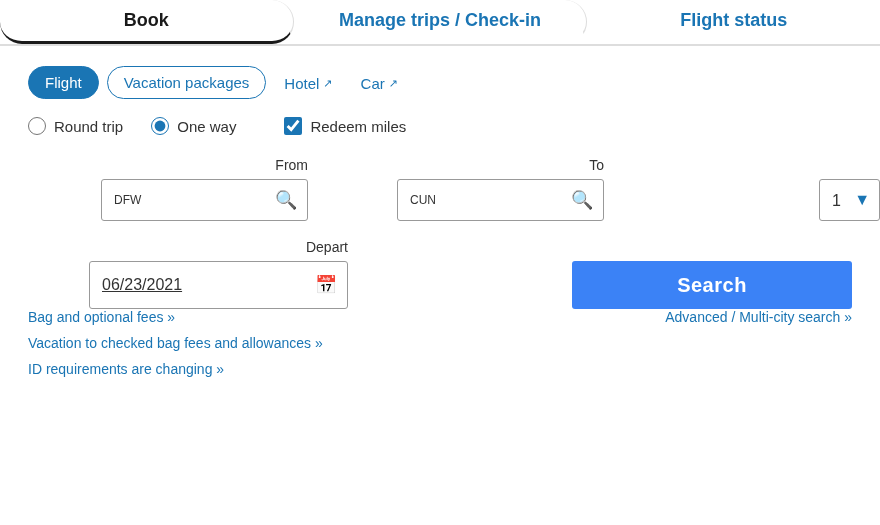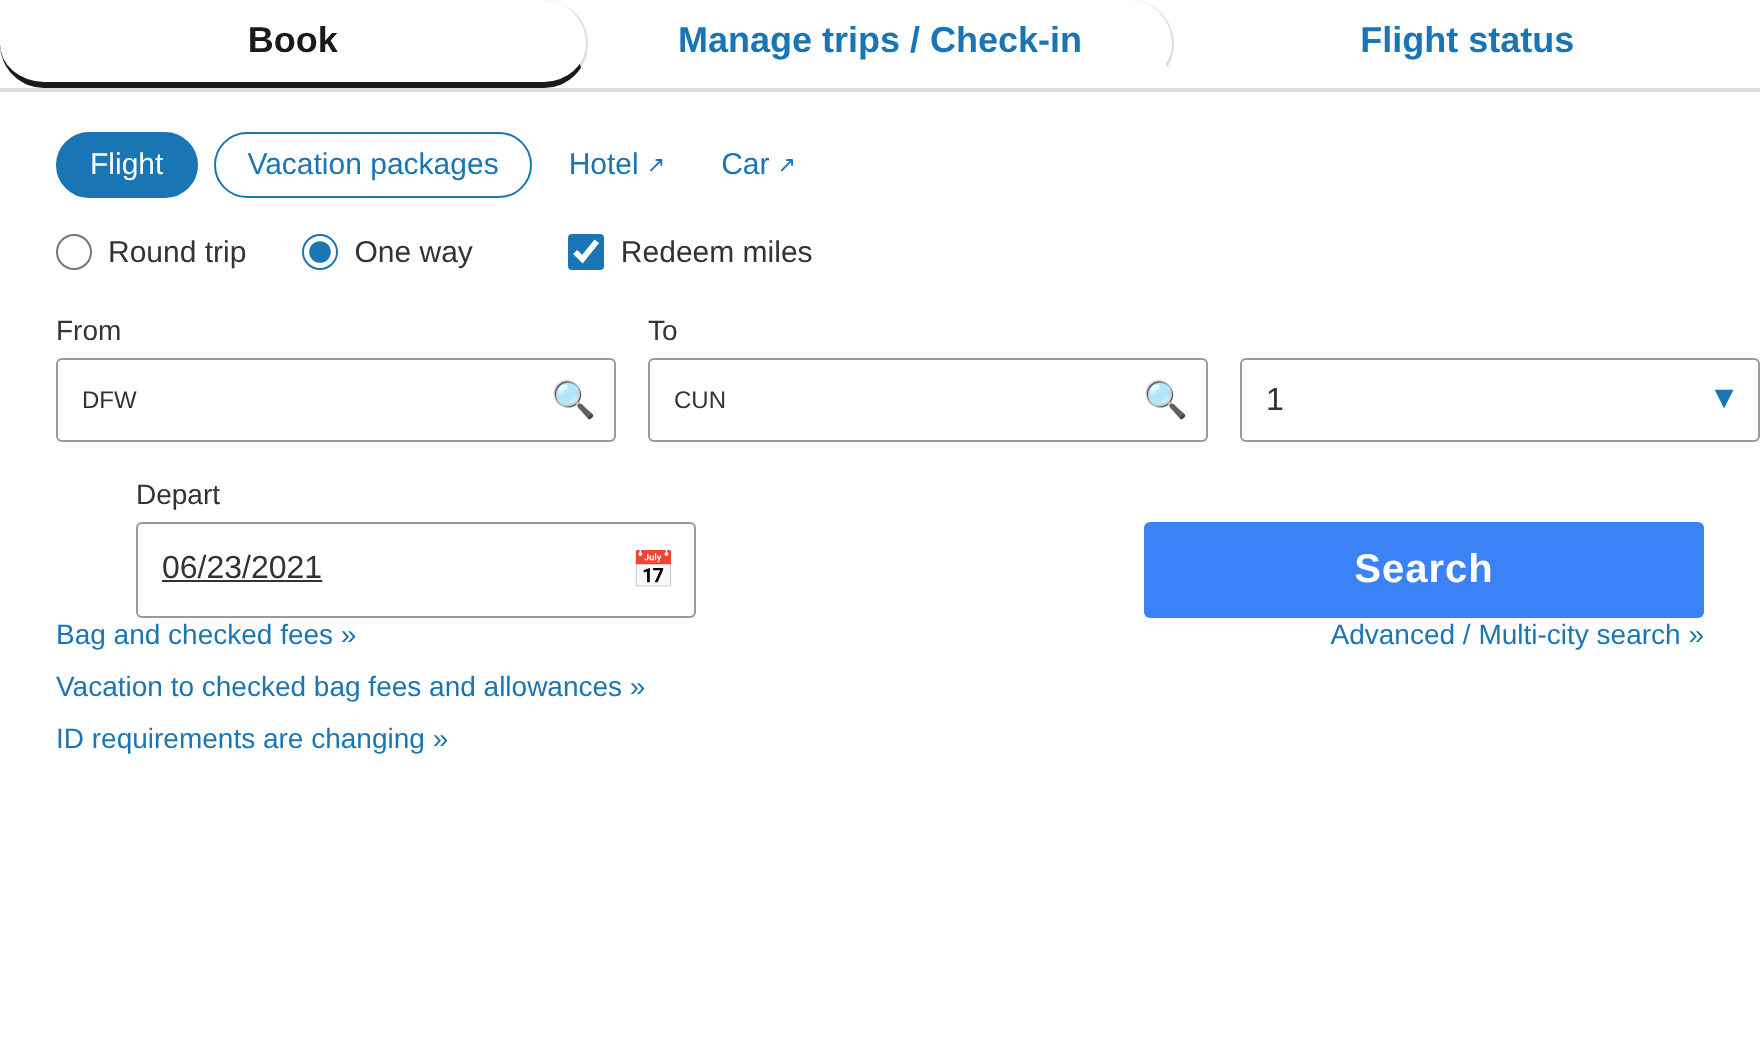--- a/index.html
+++ b/index.html
@@ -38,21 +38,21 @@
     }
 
     
     .main-content {
       padding: 20px 28px 20px 28px;
     }
 
     
     .sub-nav {
       display: flex;
-      align-items: center;
+      align-items: flex-end;
       gap: 8px;
       margin-bottom: 18px;
     }
     .sub-nav-btn {
       padding: 7px 16px;
       border-radius: 20px;
       border: 1.5px solid #1a75b4;
       font-size: 15px;
       cursor: pointer;
       background: transparent;
@@ -119,20 +119,21 @@
     .fields-row {
       display: flex;
       gap: 16px;
       margin-bottom: 18px;
       align-items: flex-end;
     }
     .field-group {
       display: flex;
       flex-direction: column;
       gap: 6px;
+      align-items: flex-end;
     }
     .field-group.from-field { flex: 0 0 280px; }
     .field-group.to-field { flex: 0 0 280px; }
     .field-group.passengers-field { flex: 0 0 260px; }
     .field-label {
       font-size: 14px;
       color: #333;
       font-weight: normal;
     }
     .input-wrapper {
@@ -331,21 +332,21 @@
       </div>
     </div>
 
     <button class="search-btn">
       <span>Search</span>
     </button>
   </div>
 
   <div class="bottom-links">
     <div class="bottom-links-row">
-      <a class="link-text">Bag and checked fees »</a>
+      <a class="link-text">Bag and optional fees »</a>
       <a class="link-text">Advanced / Multi-city search »</a>
     </div>
     <div class="bottom-links-row">
       <a class="link-text">Vacation to checked bag fees and allowances »</a>
     </div>
     <div class="bottom-links-row">
       <a class="link-text">ID requirements are changing »</a>
     </div>
   </div>
 

